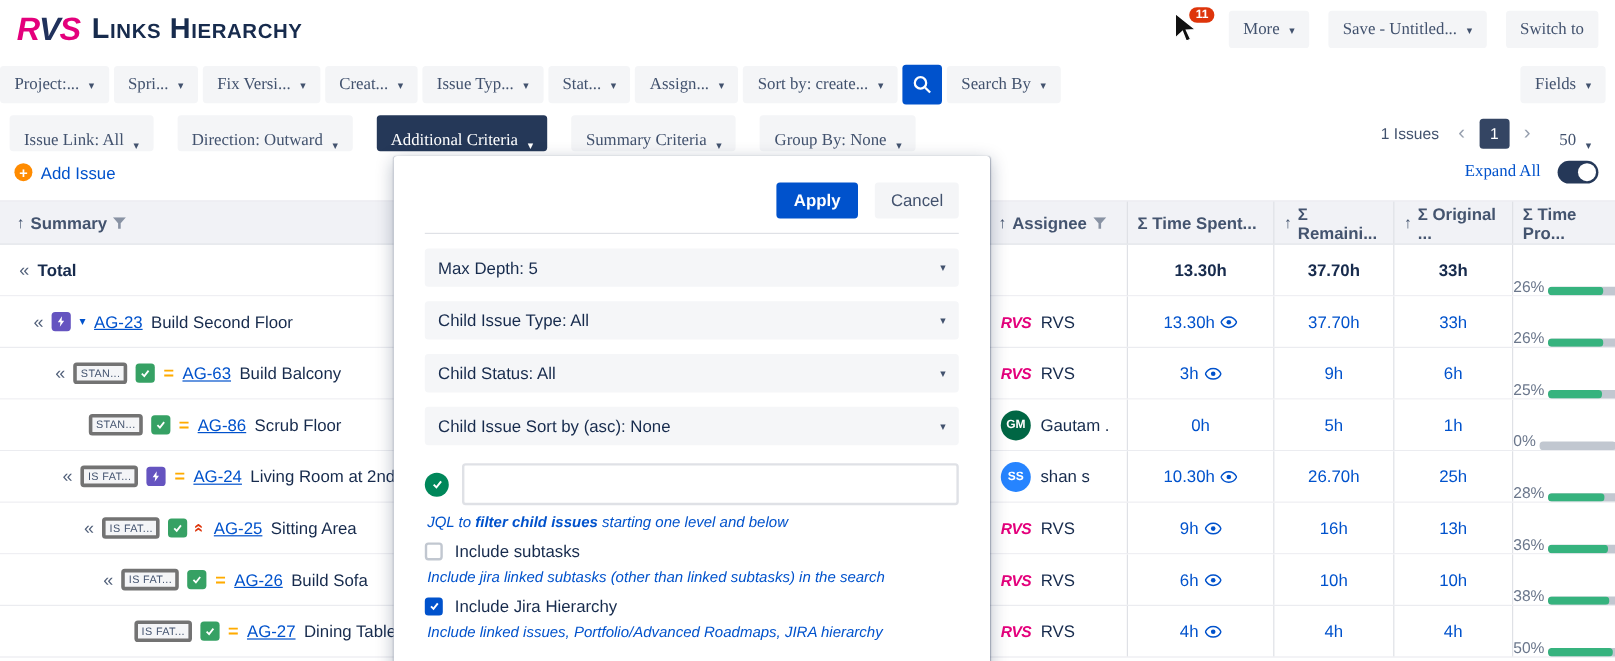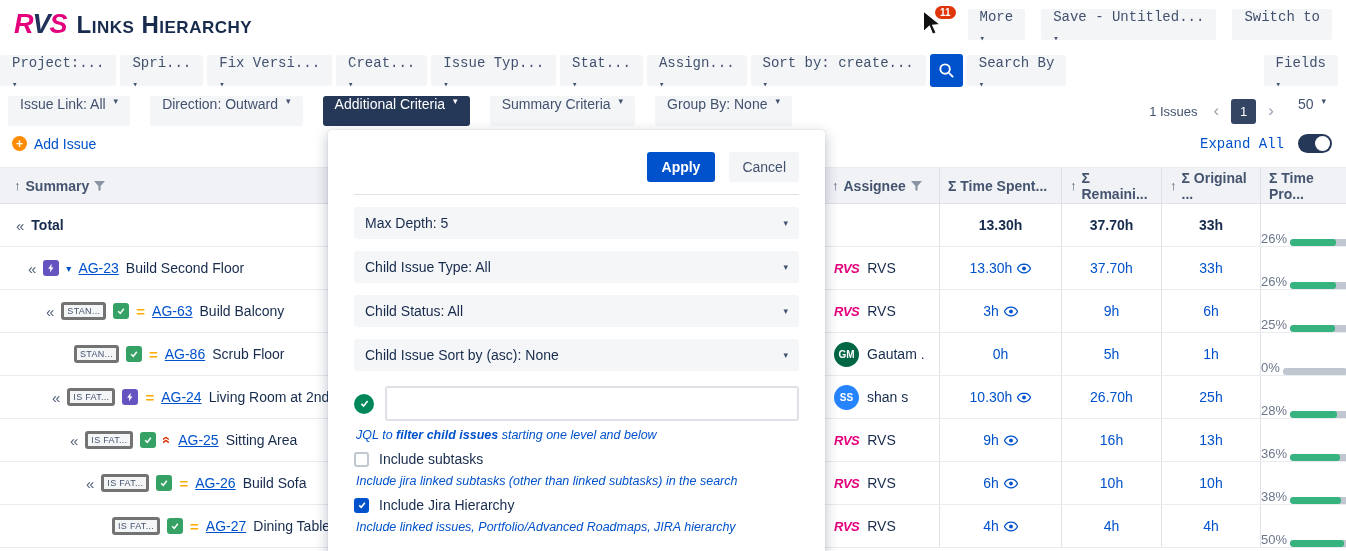--- a/index.html
+++ b/index.html
@@ -11,48 +11,48 @@
   .hdr { position:absolute; top:0; left:0; right:0; height:49px; display:flex; align-items:center; padding:0 14px; }
   .logo { font-style:italic; font-weight:800; font-size:27px; letter-spacing:-1px; display:flex; }
   .logo .l1, .logo .l3 { color:#E4007C; }
   .logo .l2 { color:#20315C; }
   .app-title { margin-left:10px; font-variant:small-caps; font-size:24px; font-weight:600; color:#172B4D; letter-spacing:.5px; }
   .hdr-right { margin-left:auto; display:flex; align-items:center; gap:16px; }
   .cursor-wrap { position:relative; width:34px; height:32px; }
   .badge { position:absolute; top:-3px; right:-4px; background:#DE350B; color:#fff; border-radius:9px;
            padding:1px 5px; font-size:10px; font-weight:bold; }
   .gbtn { background:#F4F5F7; border:none; border-radius:3px; height:31px; padding:0 12px; font-size:14px;
-          color:#42526E; display:inline-flex; align-items:flex-start; gap:8px; font-family:Liberation Mono, monospace; cursor:pointer; white-space:nowrap;flex-direction:column; }
+          color:#42526E; display:inline-flex; align-items:center; gap:8px; font-family:Liberation Serif, serif; cursor:pointer; white-space:nowrap; }
   .caret { font-size:9px; color:inherit; }
 
   
   .frow { position:absolute; top:54px; left:0; right:8px; display:flex; align-items:center; gap:4px; }
   .search-btn { width:33px; height:33px; background:#0052CC; border:none; border-radius:3px;
                 display:flex; align-items:center; justify-content:center; cursor:pointer; }
   .fields-btn { margin-left:auto; }
 
   
   .crow { position:absolute; top:96px; left:8px; right:8px; display:flex; align-items:center; gap:20px; }
   .cbtn { background:#F4F5F7; border:none; border-radius:3px; height:30px; padding:0 12px; font-size:14px;
-          color:#42526E; display:inline-flex; align-items:flex-start; gap:8px; font-family:Liberation Sans, sans-serif; cursor:pointer; white-space:nowrap;}
+          color:#42526E; display:inline-flex; align-items:flex-end; gap:8px; font-family:Liberation Serif, serif; cursor:pointer; white-space:nowrap;}
   .cbtn.active { background:#253858; color:#fff; }
   .crow-right { margin-left:auto; display:flex; align-items:center; gap:10px; }
   .count { color:#42526E; font-size:13px; margin-right:4px; }
   .pg-chev { color:#97A0AF; font-size:17px; cursor:pointer; padding:0 2px; background:none; border:none; font-family:inherit;}
   .pg-cur { width:25px; height:25px; background:#344563; color:#fff; border-radius:3px; display:flex;
             align-items:center; justify-content:center; font-size:13px; }
 
   
   .arow { position:absolute; top:134px; left:12px; right:14px; display:flex; align-items:center; }
   .add-issue { display:flex; gap:7px; align-items:center; color:#0052CC; font-size:14px; cursor:pointer;
                background:none; border:none; font-family:inherit; }
   .plus { width:15px; height:15px; border-radius:50%; background:#FF8B00; color:#fff; font-size:12px;
           font-weight:bold; display:flex; align-items:center; justify-content:center; line-height:1; }
   .expand-wrap { margin-left:auto; display:flex; align-items:center; gap:14px; }
-  .expand-link { color:#0052CC; font-size:14px; background:none; border:none; font-family:Liberation Mono, monospace; cursor:pointer; }
+  .expand-link { color:#0052CC; font-size:14px; background:none; border:none; font-family:Liberation Serif, serif; cursor:pointer; }
   .toggle { width:34px; height:19px; border-radius:10px; background:#253858; position:relative; cursor:pointer; }
   .knob { position:absolute; right:2px; top:2px; width:15px; height:15px; border-radius:50%; background:#fff; }
 
   
   .thead { position:absolute; top:167px; left:0; right:0; height:37px; background:#F1F2F6;
            border-top:1px solid #EBECF0; border-bottom:1px solid #DFE1E6; display:flex; align-items:center;
            font-size:14px; font-weight:700; color:#44546F; }
   .hc { height:100%; display:flex; align-items:center; gap:5px; padding:0 8px; }
   .w-sum { flex:0 0 823px; padding-left:14px; }
   .w-asg { flex:0 0 116px; border-left:1px solid #DFE1E6; }

